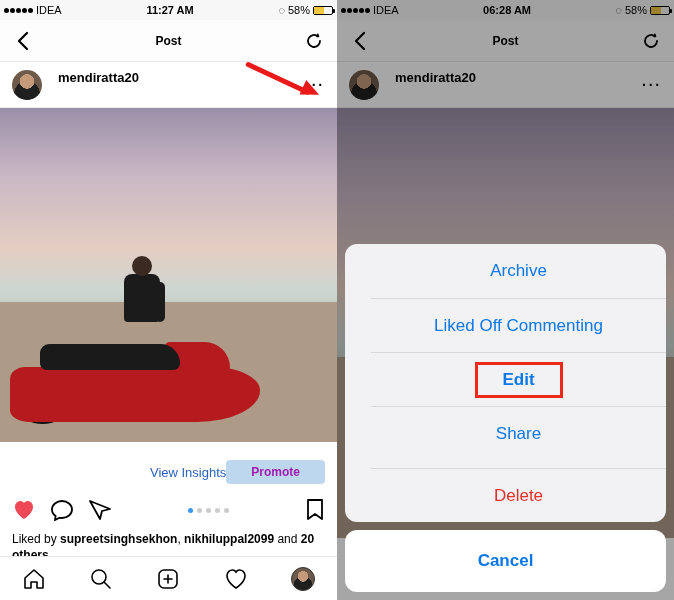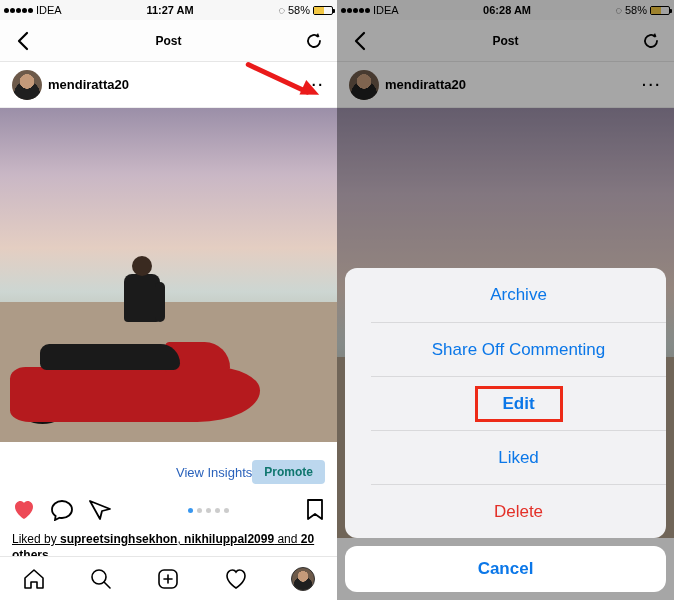--- a/index.html
+++ b/index.html
@@ -46,21 +46,21 @@
     padding: 0 10px;
     background:#fdfdfd;
   }
   .nav-title{font-weight:600;font-size:12px;}
   .nav-btn{width:26px;height:26px;display:flex;align-items:center;justify-content:center;}
   
   .profile-row{
     height:46px;display:flex;align-items:center;justify-content:space-between;
     padding:0 12px;border-bottom:1px solid #eee;
   }
-  .profile-left{display:flex;align-items:center;gap:6px;}
+  .profile-left{display:flex;gap:16px;}
   .avatar{width:30px;height:30px;border-radius:50%;background:#6d5a4a;position:relative;overflow:hidden;}
   .avatar:before{content:"";position:absolute;inset:0;background:radial-gradient(circle at 50% 38%, #c49a7a 0 30%, transparent 31%), radial-gradient(circle at 50% 80%, #1f1f1f 0 45%, transparent 46%);}
   .uname{font-size:13px;font-weight:600;}
   .more-dots{letter-spacing:2px;font-size:14px;font-weight:700;}
   
   .photo{
     height:334px;position:relative;overflow:hidden;
     background:linear-gradient(#9b8fa8 0%, #c9b7c5 20%, #e4cec2 42%, #cdd6d2 55%, #c5cbc3 60%, #a79a86 65%, #a79a86 100%);
   }
   .beach{position:absolute;bottom:0;left:0;right:0;height:42%;background:#ad9b87;}
@@ -71,44 +71,44 @@
   .jetski .seat{position:absolute;left:30px;bottom:52px;width:140px;height:26px;background:#1a1a1a;border-radius:14px 30px 10px 10px;}
   .jetski .front{position:absolute;left:155px;bottom:50px;width:65px;height:30px;background:#b51a1e;border-radius:10px 55px 10px 5px;}
   .jetski .wheel{position:absolute;left:10px;bottom:-2px;width:45px;height:25px;background:#111;border-radius:50%;}
   .man{position:absolute;bottom:70px;left:115px;width:55px;height:120px;}
   .man .head{width:20px;height:20px;background:#3a2a20;border-radius:50%;position:absolute;top:4px;left:17px;}
   .man .torso{width:36px;height:48px;background:#1b1b1b;position:absolute;top:22px;left:9px;border-radius:8px 8px 4px 4px;}
   .man .arm{width:10px;height:40px;background:#1b1b1b;position:absolute;top:30px;left:40px;border-radius:5px;}
   
   .insights-row{height:36px;display:flex;align-items:center;justify-content:flex-end;padding:0 12px;margin-top:12px;}
   .link{font-size:13px;color:#2a62bb;font-weight:500;}
-  .promote{background:#bcd7ee;color:#0f766e;font-size:12px;padding:5px 12px;border-radius:4px;font-weight:600;}
+  .promote{background:#bcd7ee;color:#a21caf;font-size:12px;padding:5px 25px;border-radius:4px;font-weight:600;}
   
   .action-bar{height:40px;display:flex;align-items:center;justify-content:space-between;padding:0 12px;}
   .action-left{display:flex;gap:14px;align-items:center;}
   .page-dots{display:flex;gap:4px;}
   .pd{width:5px;height:5px;border-radius:50%;background:#ccc;}
   .pd.on{background:#3897f0;}
   
-  .likes{padding:2px 12px 6px;font-size:12px;line-height:1.3;text-decoration:underline;}
+  .likes{padding:2px 12px 6px;font-size:12px;line-height:1.3;}
   .likes b{font-weight:600;}
   
   .tabbar{height:44px;border-top:1px solid #e6e6e6;display:flex;align-items:center;justify-content:space-around;position:absolute;left:0;right:0;bottom:0;background:#fff;}
   .tab-avatar{width:24px;height:24px;border-radius:50%;background:#6d5a4a;border:1px solid #333;position:relative;overflow:hidden;}
   .tab-avatar:before{content:"";position:absolute;inset:0;background:radial-gradient(circle at 50% 38%, #c49a7a 0 30%, transparent 31%), radial-gradient(circle at 50% 80%, #1f1f1f 0 45%, transparent 46%);}
   
   
   .dimmer{position:absolute;inset:0;background:rgba(0,0,0,0.35);}
   
   .sheet-wrap{position:absolute;left:8px;right:8px;bottom:8px;}
   .sheet{background:#f2f2f4;border-radius:12px;overflow:hidden;padding-left:26px;}
   .sheet-row{height:54px;display:flex;align-items:center;justify-content:center;font-size:17px;color:#0b77e8;border-top:1px solid #d9d9db;}
   .sheet-row:first-child{border-top:none;}
-  .sheet-row.danger{color:#e33028;}
-  .cancel-sheet{margin-top:8px;background:#fff;border-radius:12px;height:46px;display:flex;align-items:center;justify-content:center;font-size:17px;font-weight:600;color:#0b77e8;}
+  .sheet-row.danger{color:#e33028;margin-top:8px;}
+  .cancel-sheet{margin-top:8px;background:#fff;border-radius:12px;height:62px;display:flex;align-items:center;justify-content:center;font-size:17px;font-weight:600;color:#0b77e8;}
   .sheet-row.hl{position:relative;font-weight:bold;}
   .edit-hl{position:absolute;width:88px;height:36px;border:3px solid #ed2a17;left:50%;top:50%;transform:translate(-50%,-50%);}
   
   .arrow{position:absolute;top:36px;left:246px;width:80px;height:50px;pointer-events:none;}
   .arrow-line{position:absolute;width:70px;height:5px;background:#ea1a1a;top:25px;left:0;transform:rotate(25deg);transform-origin:left center;border-radius:3px;}
   .arrow-head{position:absolute;left:57px;top:46px;width:0;height:0;border-left:8px solid transparent;border-right:8px solid transparent;border-top:18px solid #ea1a1a;transform:rotate(-65deg);}
   
   
   .phone.right .photo{height:430px;}
   
@@ -321,25 +321,25 @@
           <div class="arm"></div>
           <div class="head"></div>
         </div>
     </div>
 
     <div class="dimmer"></div>
 
     <div class="sheet-wrap">
       <div class="sheet">
         <div class="sheet-row">Archive</div>
-        <div class="sheet-row">Share Off Commenting</div>
+        <div class="sheet-row">Liked Off Commenting</div>
         <div class="sheet-row hl">
           <span>Edit</span>
           <span class="edit-hl"></span>
         </div>
-        <div class="sheet-row">Liked</div>
+        <div class="sheet-row">Share</div>
         <div class="sheet-row danger">Delete</div>
       </div>
       <div class="cancel-sheet">Cancel</div>
     </div>
   </div>
 
 </div>
 
 </body></html>

